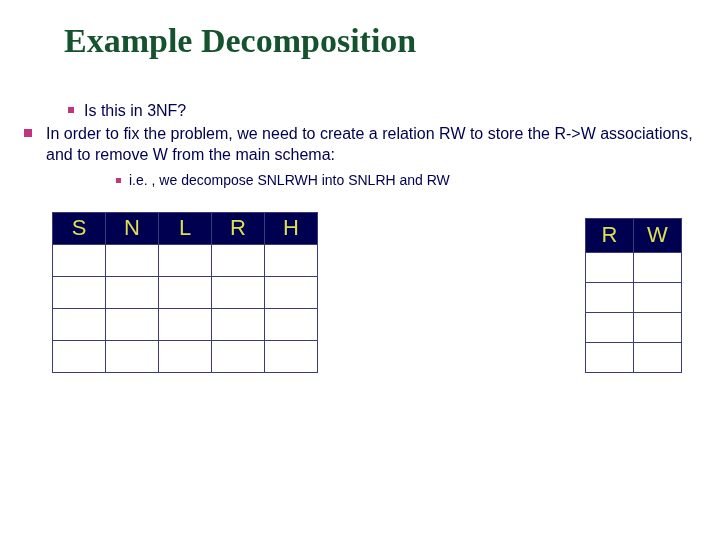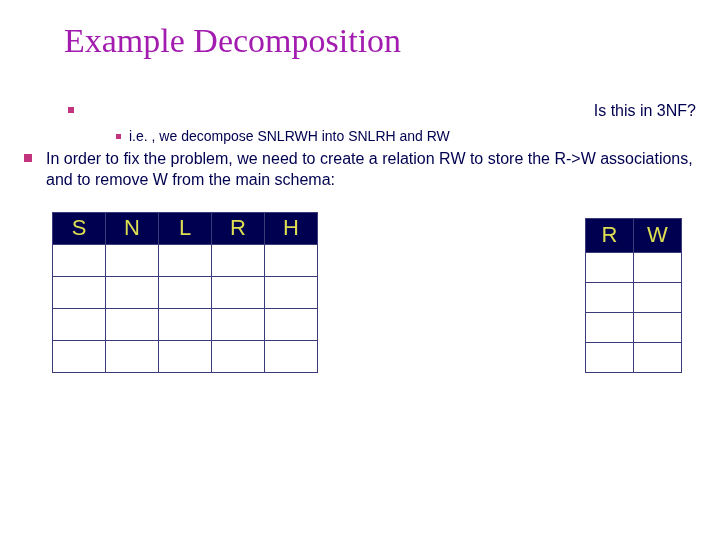--- a/index.html
+++ b/index.html
@@ -8,22 +8,22 @@
     height: 540px;
     background: #fff;
     font-family: Arial, Helvetica, sans-serif;
     color: #000050;
     position: relative;
     overflow: hidden;
   }
   .title {
     font-family: "Times New Roman", Times, serif;
     font-size: 34px;
-    font-weight: 400;
-    color: #a21caf;
+    font-weight: 700;
+    color: #14532d;
     padding: 22px 0 0 64px;
   }
   .content {
     padding: 40px 24px 0 24px;
     font-size: 16px;
     line-height: 1.32;
   }
   .bullet-row {
     display: flex;
     align-items: flex-start;
@@ -43,21 +43,21 @@
     margin-top: 7px;
     margin-right: 10px;
   }
   .bullet-sq.xs {
     width: 5px;
     height: 5px;
     margin-top: 7px;
     margin-right: 8px;
   }
   .l1 { margin-left: 0; }
-  .l2 { margin-left: 44px; text-align: right; }
+  .l2 { margin-left: 44px; }
   .l3 { margin-left: 92px; font-size: 14px; }
   .l3 .txt { font-size: 14px; }
   .txt { flex: 1; }
   .tables-row {
     display: flex;
     justify-content: space-between;
     padding: 20px 38px 0 52px;
   }
   table {
     border-collapse: collapse;
@@ -88,28 +88,28 @@
 
 <div class="content">
 
 
   <div class="bullet-row l2">
     <div class="bullet-sq sm"></div>
     <div class="txt">Is this in 3NF?</div>
   </div>
 
 
+  <div class="bullet-row l1">
+    <div class="bullet-sq"></div>
+    <div class="txt">In order to fix the problem, we need to create a relation RW to store the R-&gt;W associations, and to remove W from the main schema:</div>
+  </div>
+
   <div class="bullet-row l3" style="margin-top:6px;">
     <div class="bullet-sq xs"></div>
     <div class="txt">i.e. , we decompose SNLRWH into SNLRH and RW</div>
-  </div>
-
-  <div class="bullet-row l1">
-    <div class="bullet-sq"></div>
-    <div class="txt">In order to fix the problem, we need to create a relation RW to store the R-&gt;W associations, and to remove W from the main schema:</div>
   </div>
 
 </div>
 
 <div class="tables-row">
 
   <table class="tbl1">
     <tbody>
         <tr class="tbl-header">
       <td>S</td>

